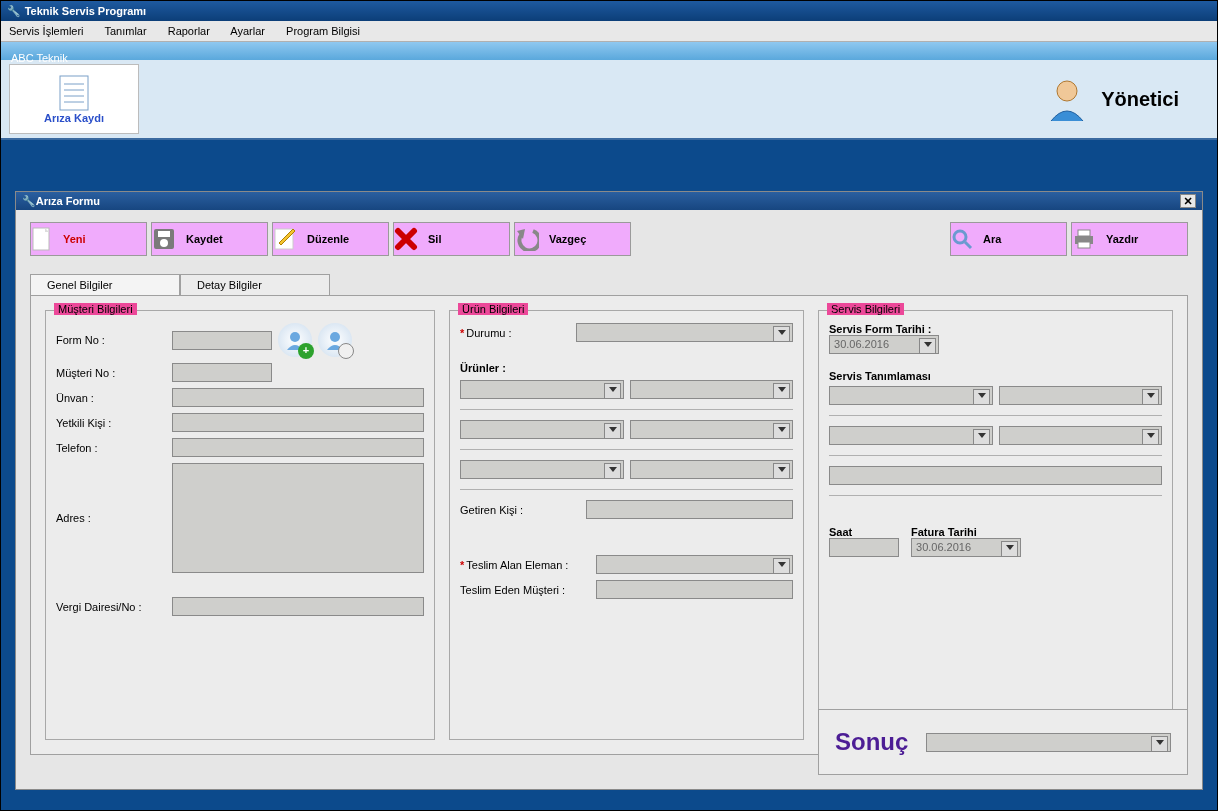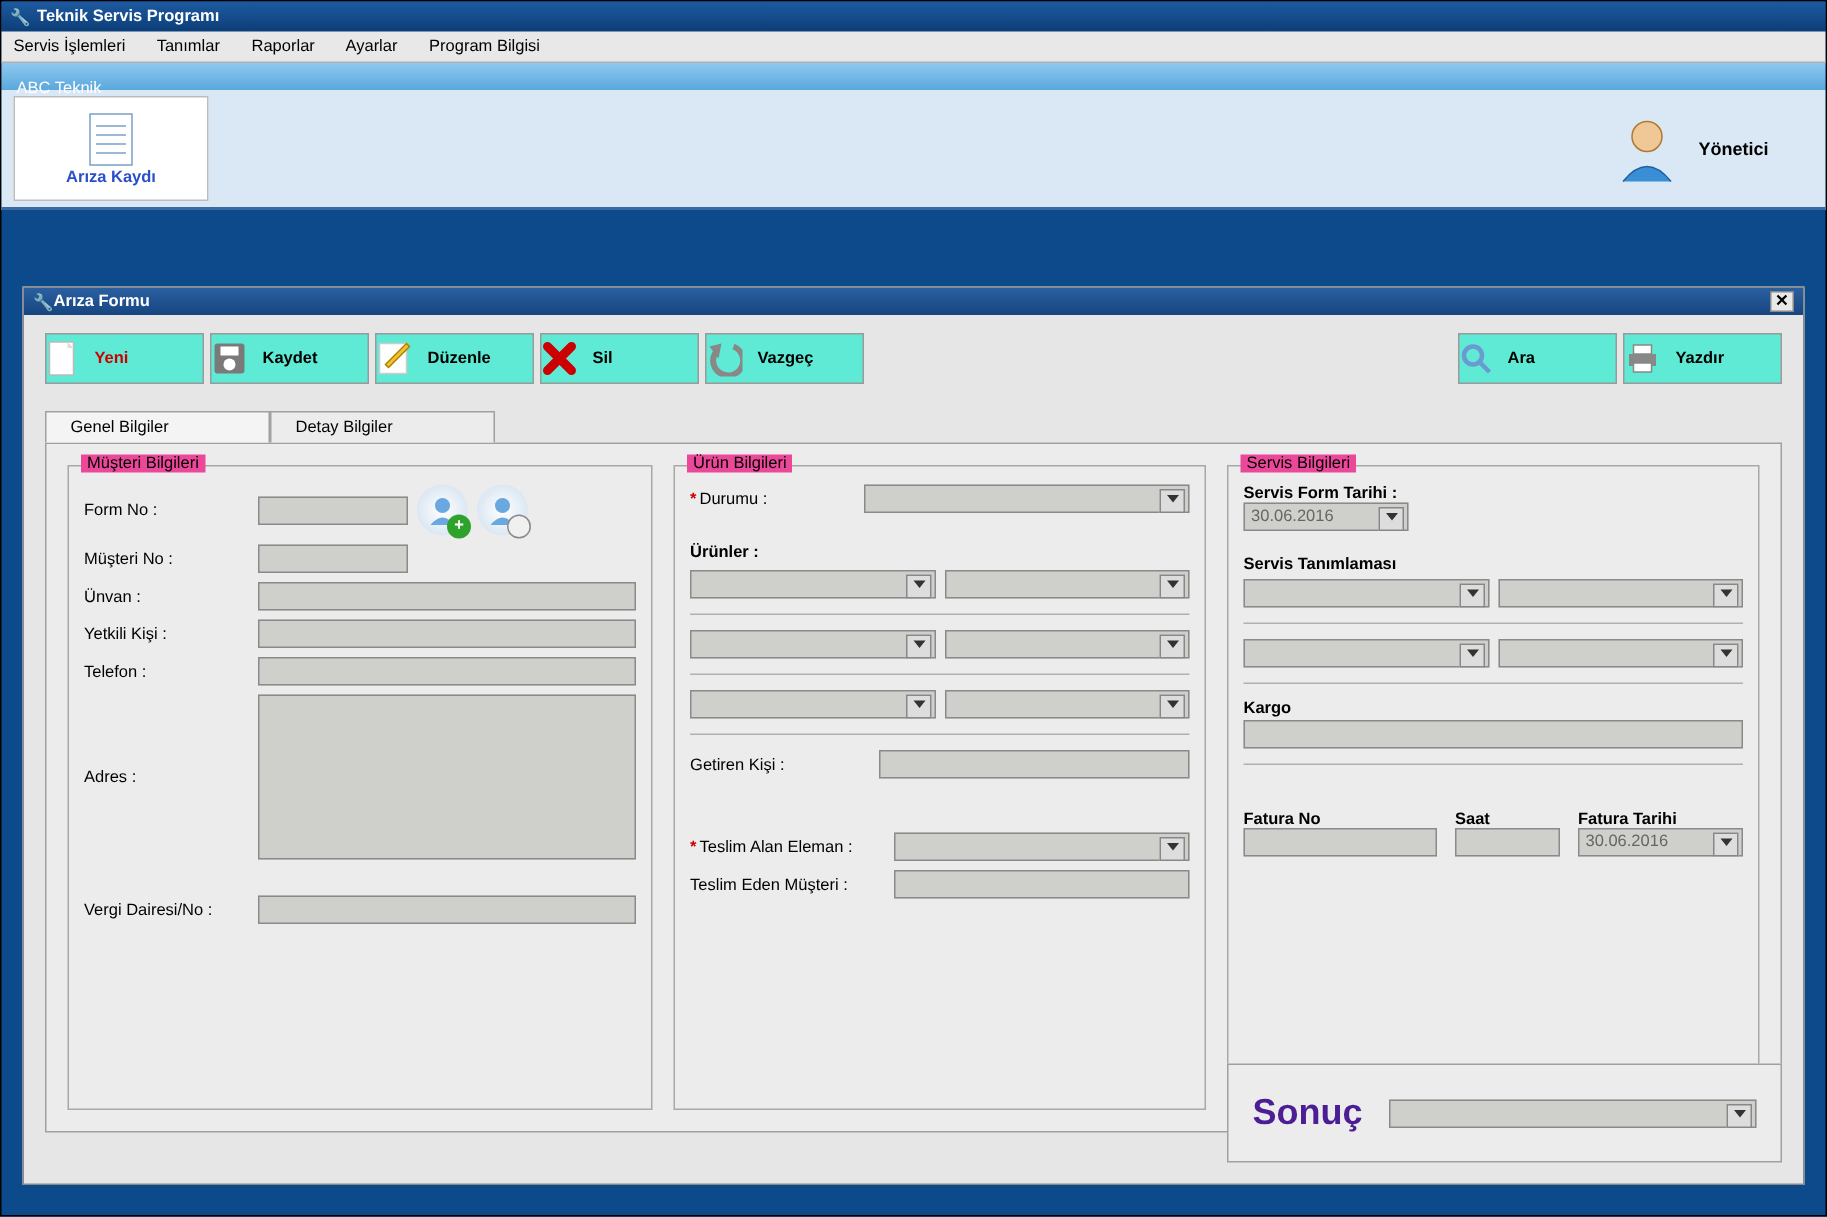--- a/index.html
+++ b/index.html
@@ -5,27 +5,27 @@
   * { box-sizing: border-box; font-family: Tahoma, Arial, sans-serif; font-size: 11px; }
   body { margin: 0; background: #0b4a8c; }
   .window { width: 1218px; height: 811px; background: #0c4a8c; border: 1px solid #000; position: relative; }
   .titlebar { height: 20px; background: linear-gradient(#1e5aa0, #0c3e78); color: #fff; padding: 3px 6px; font-weight: bold; display:flex; align-items:center; gap:4px;}
   .menubar { background: #e8e8e8; padding: 4px 8px; border-bottom: 1px solid #b0b0b0; }
   .menubar span { margin-right: 18px; color: #000; cursor: default; }
   .banner { height: 18px; background: linear-gradient(#8fc8f0, #5aa8dc); color: #fff; font-size: 18px; font-weight: normal; padding: 4px 10px; }
   .ribbonarea { background: #d9e8f4; height: 80px; display:flex; align-items:center; padding: 0 8px; border-bottom: 2px solid #3b6aa0;}
   .bigbtn { width: 130px; height: 70px; background: #fff; border: 1px solid #bcbcbc; display:flex; flex-direction:column; align-items:center; justify-content:center; margin-right:6px; color:#2a4fc9; font-weight:bold;text-align:center;}
   .userarea { margin-left:auto; display:flex; align-items:center; gap:10px; padding-right:30px;}
-  .userarea .uname { font-size:12px; font-weight:bold;}
+  .userarea .uname { font-size:20px; font-weight:bold;}
   .formpane-wrap { position:absolute; top:190px; left:14px; right:14px; bottom:20px; background:#e6e6e6; border:1px solid #8a8a8a;}
   .formtitle { height:18px; background: linear-gradient(#2a5fa0, #174680); color:#fff; padding:2px 6px; font-weight:bold; display:flex; align-items:center;}
   .formtitle .close { margin-left:auto; width:16px; height:14px; background:#e8e8e8; color:#000; border:1px solid #888; text-align:center; line-height:12px; cursor:default;}
   .toolbar-holder { padding:12px 14px 6px 14px;}
   .toolbar { display:flex; gap:4px;}
-  .tbtn { width:106px; height:34px; background:#5eead4; border:1px solid #9a9a9a; display:flex; align-items:center; justify-content:center; gap:10px; font-weight:bold;}
+  .tbtn { width:117px; height:34px; background:#f0abfc; border:1px solid #9a9a9a; display:flex; align-items:center; justify-content:center; gap:10px; font-weight:bold;}
   .tbtn .label { color:#000;}
   .tbtn.red .label { color:#c00;}
   .toolbar .spacer { flex:1;}
   .tabs { display:flex; margin: 12px 14px 0 14px;}
   .tab { border:1px solid #a0a0a0; border-bottom:none; padding:4px 16px; background:#ececec; margin-right:0px; min-width:150px;}
   .tab.active { background:#f4f4f4;}
   .tabcontent { border:1px solid #a0a0a0; margin:0 14px 14px 14px; background:#ececec; padding:14px; display:flex; gap:14px; height:460px;}
   .groupbox { border:1px solid #a8a8a8; padding:12px 10px 10px 10px; position:relative; flex:1;}
   .groupbox > .legend { position:absolute; top:-8px; left:8px; background:#ec4899; padding:0 4px; font-size:11px;}
   .row { display:flex; align-items:center; gap:6px; margin-bottom:6px;}
@@ -291,29 +291,24 @@
         <div class="sep"></div>
         <div class="row">
           <div class="combo" style="flex:1">
               <div class="arrowdown"></div>
             </div>
           <div class="combo" style="flex:1">
               <div class="arrowdown"></div>
             </div>
         </div>
         <div class="sep"></div>
-        <div style="font-weight:bold; margin-bottom:2px;">Kargo</div>
         <div class="input" style="width:100%"></div>
         <div class="sep"></div>
         <div style="height:20px"></div>
         <div class="row" style="align-items:flex-start; gap:12px;">
-          <div style="flex:1">
-            <div style="font-weight:bold;">Fatura No</div>
-            <div class="input" style="width:100%"></div>
-          </div>
           <div style="width:70px">
             <div style="font-weight:bold;">Saat</div>
             <div class="input" style="width:100%"></div>
           </div>
           <div style="width:110px">
             <div style="font-weight:bold;">Fatura Tarihi</div>
             <div class="combo" style="width:100%; color:#666; padding-left:4px; line-height:17px;">
               <span>30.06.2016</span><div class="arrowdown"></div>
             </div>
           </div>

